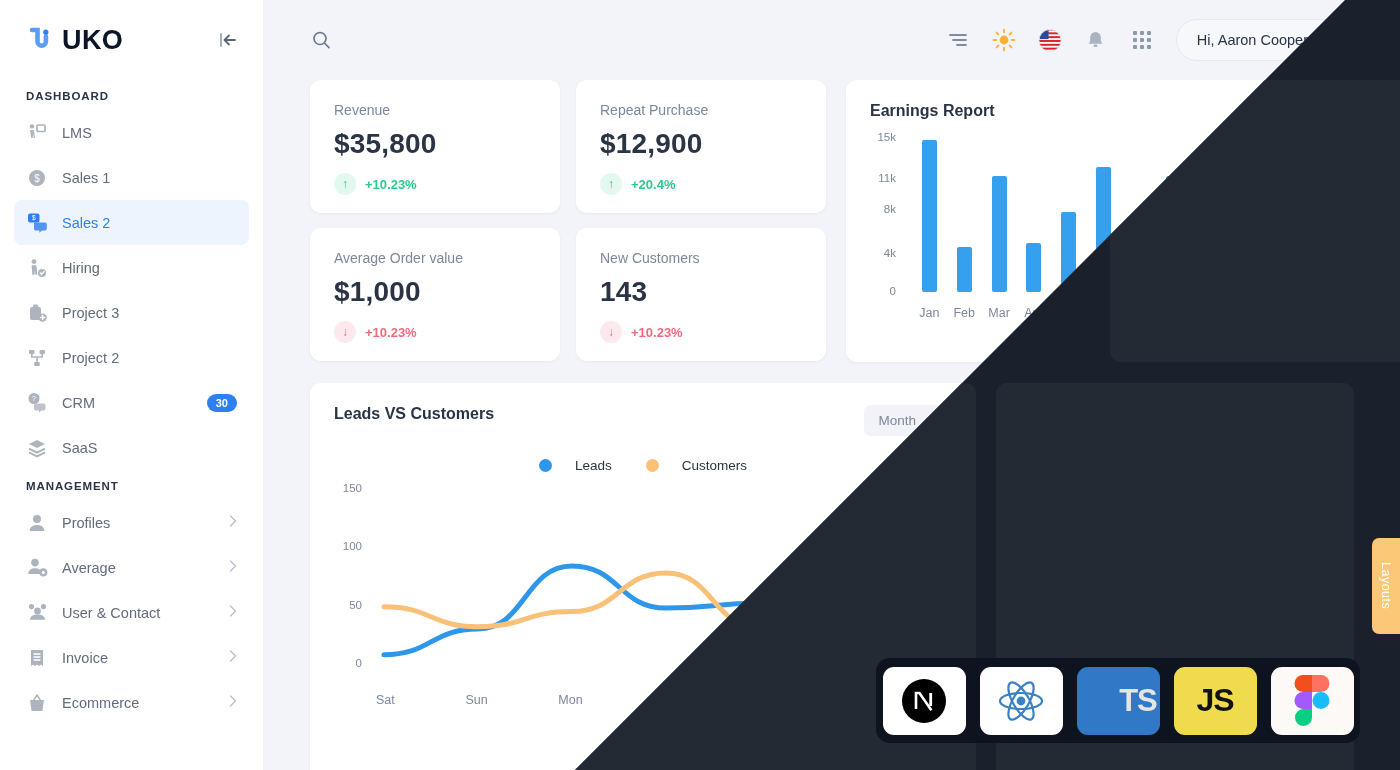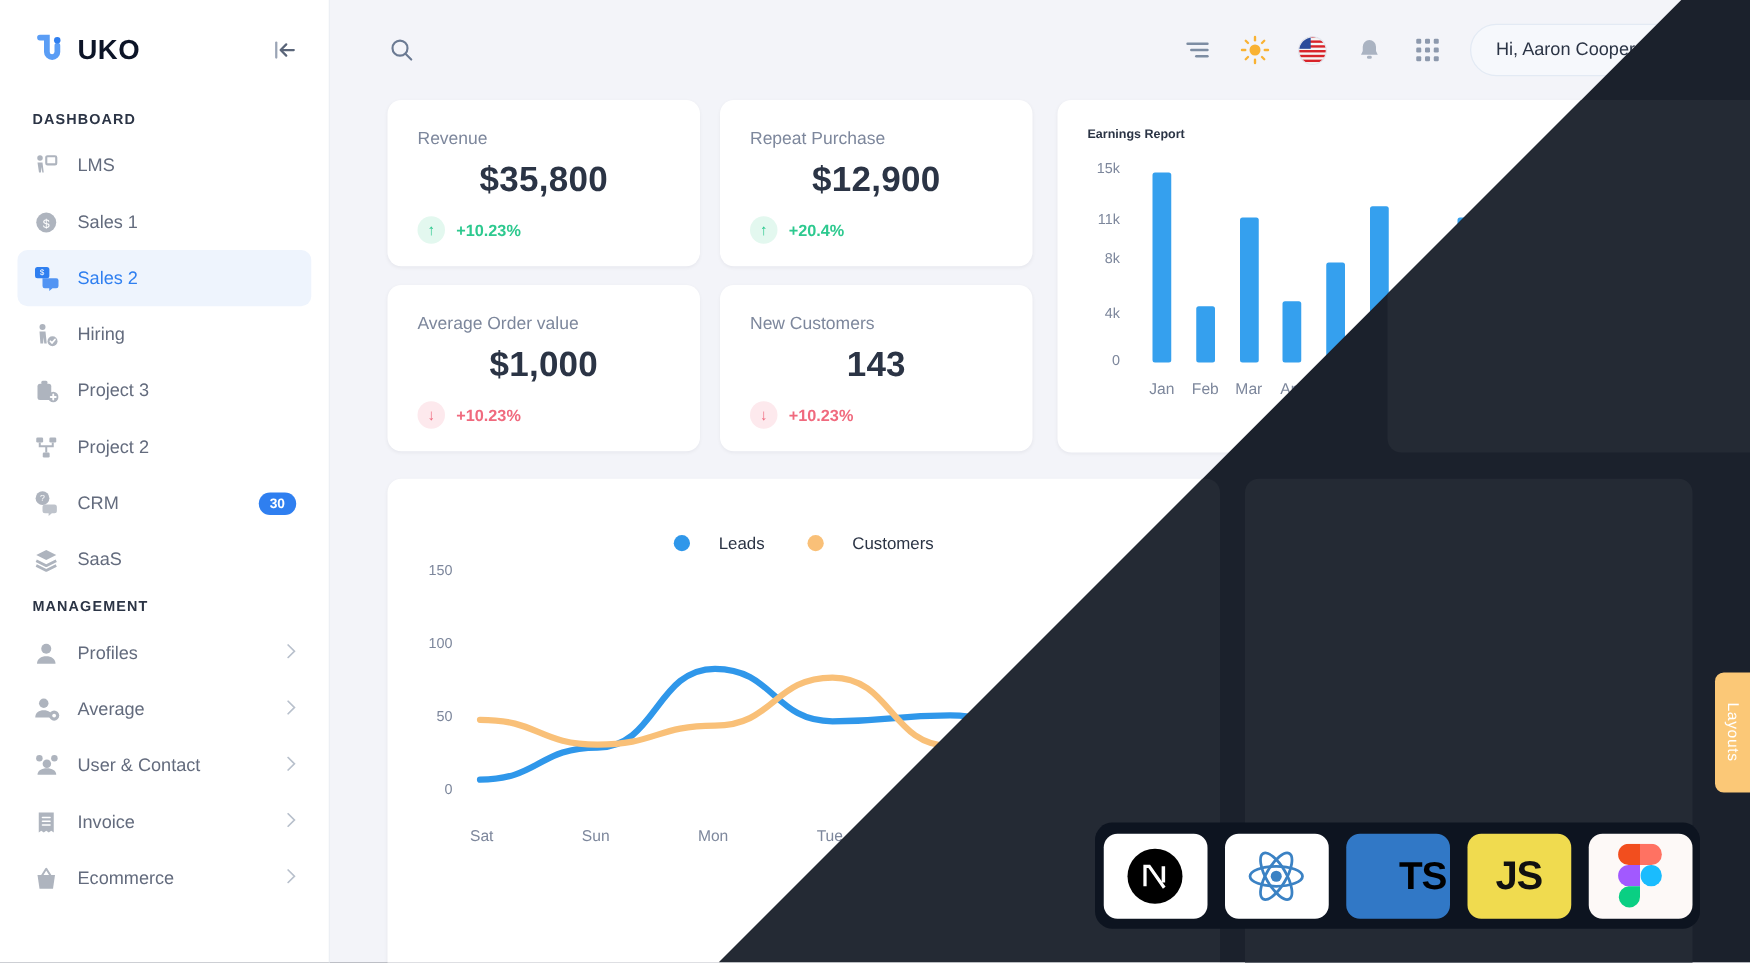--- a/index.html
+++ b/index.html
@@ -18,21 +18,21 @@
     background: #ffffff;
     border-right: 1px solid #eceff4;
     overflow: hidden;
   }
   .brand-row {
     height: 80px; display: flex; align-items: center;
     padding: 0 24px 0 26px; gap: 10px;
   }
   .brand-logo { width: 26px; height: 26px; flex: 0 0 auto; }
   .brand-name {
-    font-size: 22px; font-weight: bold; color: #0c1427;
+    font-size: 27px; font-weight: bold; color: #0c1427;
     letter-spacing: .4px;
   }
   .collapse-btn {
     margin-left: auto; display: flex; align-items: center;
     gap: 1px; cursor: pointer; color: #7d879c;
   }
   .sec-label {
     font-size: 11.5px; font-weight: bold; letter-spacing: .9px;
     color: #2b3445; padding: 10px 26px 8px 26px;
   }
@@ -70,30 +70,30 @@
   .user-name { font-size: 14.5px; color: #2b3445; white-space: nowrap; }
   .avatar { width: 30px; height: 30px; border-radius: 50%; position: relative; flex:0 0 30px; }
 
   
   .main { position: absolute; left: 264px; top: 80px; width: 1136px; height: 690px; padding: 0 44px 0 46px; }
   .card { background: #fff; border-radius: 11px; box-shadow: 0 1px 3px rgba(16,24,40,.05); }
 
   .stat-grid { position:absolute; left:46px; top:0; width:520px; }
   .stat-card { height: 133px; padding: 22px 24px 16px 24px; }
   .stat-title { font-size: 14px; color: #7d879c; }
-  .stat-value { font-size: 28px; font-weight: bold; color: #2b3445; margin-top: 10px; letter-spacing: .2px; text-align: center; }
+  .stat-value { font-size: 28px; font-weight: bold; color: #2b3445; margin-top: 10px; letter-spacing: .2px; }
   .stat-delta { display:flex; align-items:center; gap:9px; margin-top: 13px; font-size: 13px; font-weight: bold; }
   .delta-ico { width: 22px; height: 22px; border-radius:50%; display:flex; align-items:center; justify-content:center; font-size:12px; }
   .up   { color:#2dc98f; } .up .delta-ico   { background:#e3f8ef; }
   .down { color:#f06a7e; } .down .delta-ico { background:#fde9ed; }
 
   
   .earn-card { position:absolute; left:582px; top:0; width:508px; height:282px; padding: 22px 24px 0 24px; }
   .card-head { display:flex; align-items:flex-start; }
-  .card-title { font-size: 10px; font-weight: bold; color: #2b3445; }
+  .card-title { font-size: 16px; font-weight: bold; color: #2b3445; }
   .month-sel { margin-left:auto; display:flex; align-items:center; gap:12px; font-size:14px; color:#2b3445; cursor:pointer; }
   .bars-wrap { position: relative; height: 190px; margin-top: 18px; }
   .ylab { position:absolute; left:0; font-size:11.5px; color:#7d879c; width:26px; text-align:right; }
   .bars { position:absolute; left:42px; right:0; bottom:36px; top:0; display:flex; align-items:flex-end; justify-content:space-between; }
   .bcol { width: 36px; display:flex; flex-direction:column; align-items:center; }
   .bar { width: 15px; background:#35a0ee; border-radius: 2px; }
   .xrow { position:absolute; left:42px; right:0; bottom:8px; display:flex; justify-content:space-between; }
   .xrow span { width:36px; text-align:center; font-size:12.5px; color:#7d879c; }
 
   
@@ -523,20 +523,31 @@
             <span>Aug</span>
             <span>Sep</span>
             <span>Oct</span>
             <span>Nov</span>
             <span>Dec</span>
           </div>
       </div>
     </section>
 
     <section class="card leads-card">
+      <div class="card-head">
+        <span class="card-title">Leads VS Customers</span>
+        <span class="pill-sel">
+          <span>Month</span>
+          <span>
+            <svg width="12" height="8" viewBox="0 0 12 8">
+                <polyline points="1,1.5 6,6.5 11,1.5" fill="none" stroke="#8d99ad" stroke-width="1.5" stroke-linecap="round"></polyline>
+              </svg>
+          </span>
+        </span>
+      </div>
       <div class="legend" id="leads-legend">
           <div class="lg">
             <span class="dot" style="background:#2f97ea"></span>
             <span>Leads</span>
           </div>
           <div class="lg">
             <span class="dot" style="background:#f9c078"></span>
             <span>Customers</span>
           </div>
         </div>
@@ -603,21 +614,21 @@
         <svg width="48" height="48" viewBox="0 0 48 48">
           <g fill="none" stroke="#3b82c4" stroke-width="2.2">
             <ellipse cx="24" cy="24" rx="21" ry="8"></ellipse>
             <ellipse cx="24" cy="24" rx="21" ry="8" transform="rotate(60 24 24)"></ellipse>
             <ellipse cx="24" cy="24" rx="21" ry="8" transform="rotate(120 24 24)"></ellipse>
           </g>
           <circle cx="24" cy="24" r="4.4" fill="#3b82c4"></circle>
         </svg>
       </div>
       <div class="logo-tile" style="background: rgb(49, 120, 198);">
-        <span style="font-size:31px;font-weight:bold;color:#000000;font-family:'Liberation Sans',sans-serif;letter-spacing:-1px;margin-left:40px;">TS</span>
+        <span style="font-size:31px;font-weight:bold;color:#e5e5e5;font-family:'Liberation Sans',sans-serif;letter-spacing:-1px;margin-left:40px;">TS</span>
       </div>
       <div class="logo-tile" style="background: rgb(240, 219, 79);">
         <span style="font-size:32px;font-weight:bold;color:#111;font-family:'Liberation Sans',sans-serif;letter-spacing:-1px;">JS</span>
       </div>
       <div class="logo-tile" style="background: rgb(253, 249, 247);">
         <svg width="38" height="52" viewBox="0 0 38 52">
           <path d="M10 0h9v17h-9a8.5 8.5 0 0 1 0-17z" fill="#f24e1e"></path>
           <path d="M19 0h9a8.5 8.5 0 0 1 0 17h-9z" fill="#ff7262"></path>
           <path d="M10 17h9v17h-9a8.5 8.5 0 0 1 0-17z" fill="#a259ff"></path>
           <circle cx="28" cy="25.5" r="8.5" fill="#1abcfe"></circle>

